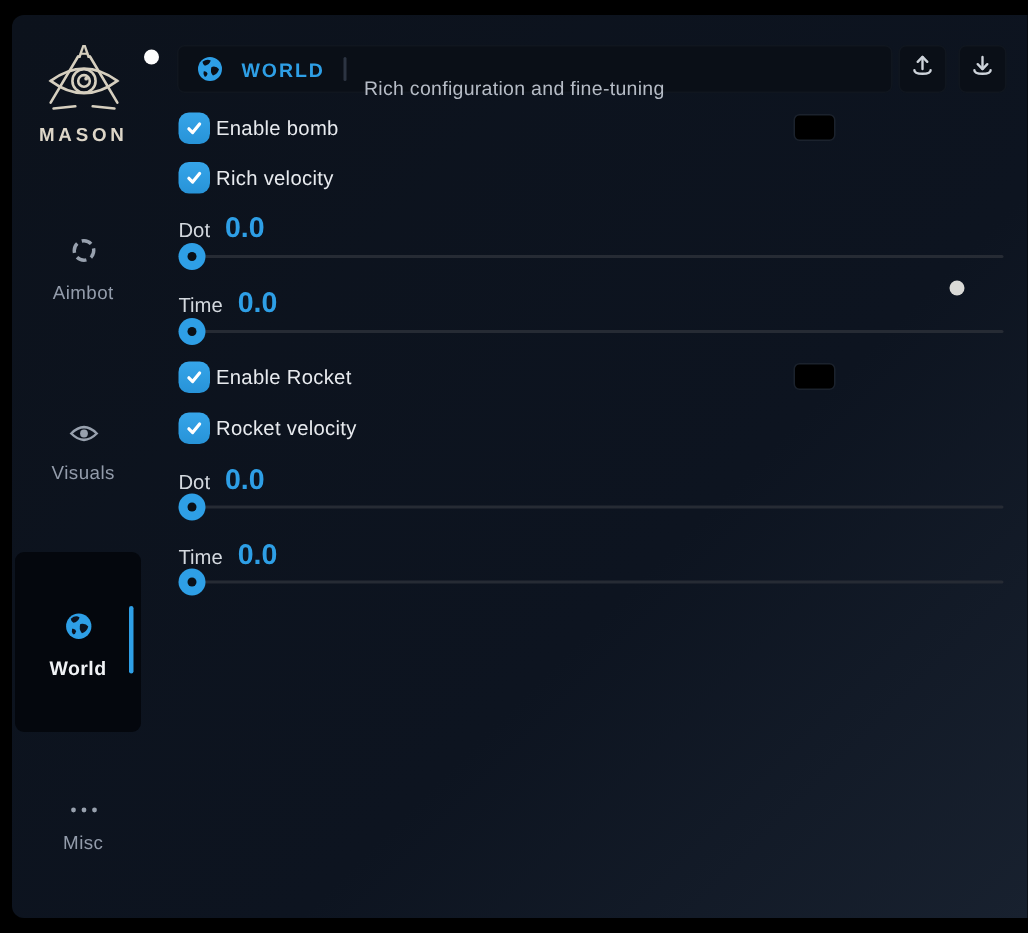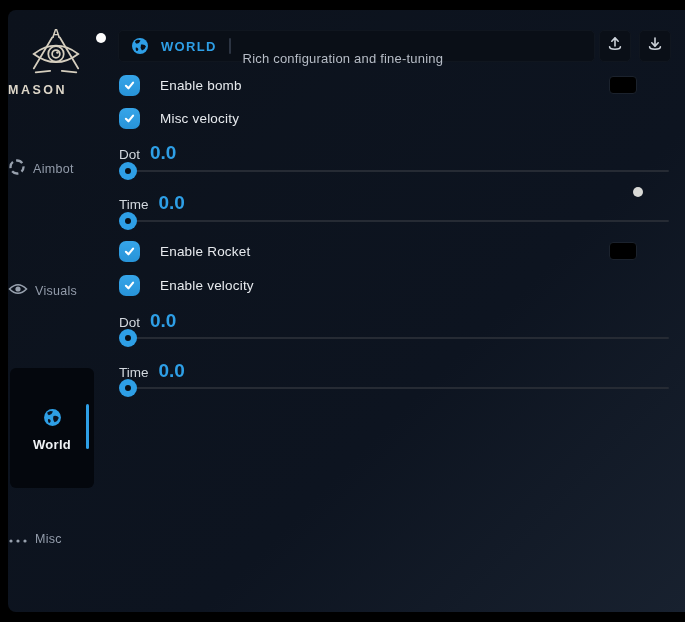--- a/index.html
+++ b/index.html
@@ -9,23 +9,23 @@
     -webkit-font-smoothing:antialiased;
   }
   .window{
     position:absolute;left:8px;top:10px;width:677px;height:602px;
     background:linear-gradient(135deg,#0c121c 0%,#0d1420 62%,#18212f 100%);
     border-radius:8px 0 0 8px;
   }
   
   .sidebar{position:absolute;left:0;top:0;width:95px;height:602px;}
   .logo{position:absolute;left:0;top:16px;width:95px;display:flex;justify-content:center;}
-  .brand{position:absolute;left:0;top:73px;width:95px;text-align:left;
+  .brand{position:absolute;left:0;top:73px;width:95px;text-align:center;
     color:#ddd6c8;font-size:12.5px;font-weight:bold;letter-spacing:2.5px;}
-  .side-item{position:absolute;left:0;width:95px;display:flex;flex-direction:row;
+  .side-item{position:absolute;left:0;width:95px;display:flex;flex-direction:column;
     align-items:center;gap:7px;cursor:pointer;}
   .side-item .lbl{color:#939cab;font-size:12.5px;letter-spacing:.3px;}
   .side-item.aimbot{top:148px;}
   .side-item.visuals{top:272px;}
   .side-item.misc{top:520px;}
   .world-block{position:absolute;left:2px;top:358px;width:84px;height:120px;
     background:#04070d;border-radius:6px;display:flex;flex-direction:column;
     align-items:center;padding-top:40px;box-sizing:border-box;gap:6px;cursor:pointer;}
   .world-block .lbl{color:#f0f2f5;font-size:13px;font-weight:bold;letter-spacing:.3px;}
   .active-bar{position:absolute;left:76px;top:36px;width:3px;height:45px;
@@ -36,22 +36,22 @@
     background:#0a0f17;border:1px solid #10161f;box-sizing:border-box;border-radius:5px;
     display:flex;align-items:center;padding:0 12px;gap:12px;}
   .hdr-title{color:var(--accent,#2e9fe6);font-size:13px;font-weight:bold;letter-spacing:1.3px;}
   .hdr-divider{width:2px;height:16px;background:#2c3442;border-radius:1px;}
   .hdr-sub{color:#b6bcc6;font-size:13px;letter-spacing:.2px;margin-top:24px;}
   .icon-btn{position:absolute;top:10px;width:32px;height:32px;background:#0a0f17;
     border:1px solid #10161f;box-sizing:border-box;border-radius:5px;
     display:flex;align-items:center;justify-content:center;cursor:pointer;}
   .icon-btn.up{left:481px;} .icon-btn.down{left:521px;}
   
-  .check-row{position:absolute;left:1px;width:518px;height:21px;
-    display:flex;align-items:center;gap:20px;}
+  .check-row{position:absolute;left:1px;width:438px;height:21px;
+    display:flex;align-items:center;gap:4px;}
   .checkbox{width:21px;height:21px;border-radius:7px;flex:0 0 21px;
     background:linear-gradient(180deg,#36a5e9,#2793d8);
     display:flex;align-items:center;justify-content:center;cursor:pointer;}
   .check-row .lbl{color:#e7eaee;font-size:13.5px;letter-spacing:.2px;}
   .swatch{position:absolute;right:0;top:1px;width:28px;height:18px;border-radius:4px;
     background:#000;border:1px solid #1b222d;box-sizing:border-box;cursor:pointer;}
   .slider-label{position:absolute;left:1px;display:flex;gap:10px;align-items:baseline;}
   .slider-label .name{color:#d3d8de;font-size:13.5px;}
   .slider-label .val{color:var(--accent,#2e9fe6);font-size:19px;font-weight:bold;}
   .slider{position:absolute;left:1px;width:550px;height:18px;cursor:pointer;}
@@ -182,21 +182,21 @@
       <span class="lbl">Enable bomb</span>
       <span class="swatch"></span>
     </div>
 
     <div class="check-row r-cb2">
       <span class="checkbox">
         <svg width="15" height="15" viewBox="0 0 21 21" fill="none" stroke="#fff" stroke-width="3" stroke-linecap="round" stroke-linejoin="round">
             <path d="M5.5,11 L9,14.5 L15.5,6.5"></path>
           </svg>
       </span>
-      <span class="lbl">Misc velocity</span>
+      <span class="lbl">Rich velocity</span>
     </div>
 
     <div class="slider-label l-s1">
       <span class="name">Dot</span>
       <span class="val">0.0</span>
     </div>
     <div class="slider s-s1">
       <div class="track"></div>
       <div class="thumb"></div>
     </div>
@@ -219,21 +219,21 @@
       <span class="lbl">Enable Rocket</span>
       <span class="swatch"></span>
     </div>
 
     <div class="check-row r-cb4">
       <span class="checkbox">
         <svg width="15" height="15" viewBox="0 0 21 21" fill="none" stroke="#fff" stroke-width="3" stroke-linecap="round" stroke-linejoin="round">
             <path d="M5.5,11 L9,14.5 L15.5,6.5"></path>
           </svg>
       </span>
-      <span class="lbl">Enable velocity</span>
+      <span class="lbl">Rocket velocity</span>
     </div>
 
     <div class="slider-label l-s3">
       <span class="name">Dot</span>
       <span class="val">0.0</span>
     </div>
     <div class="slider s-s3">
       <div class="track"></div>
       <div class="thumb"></div>
     </div>

